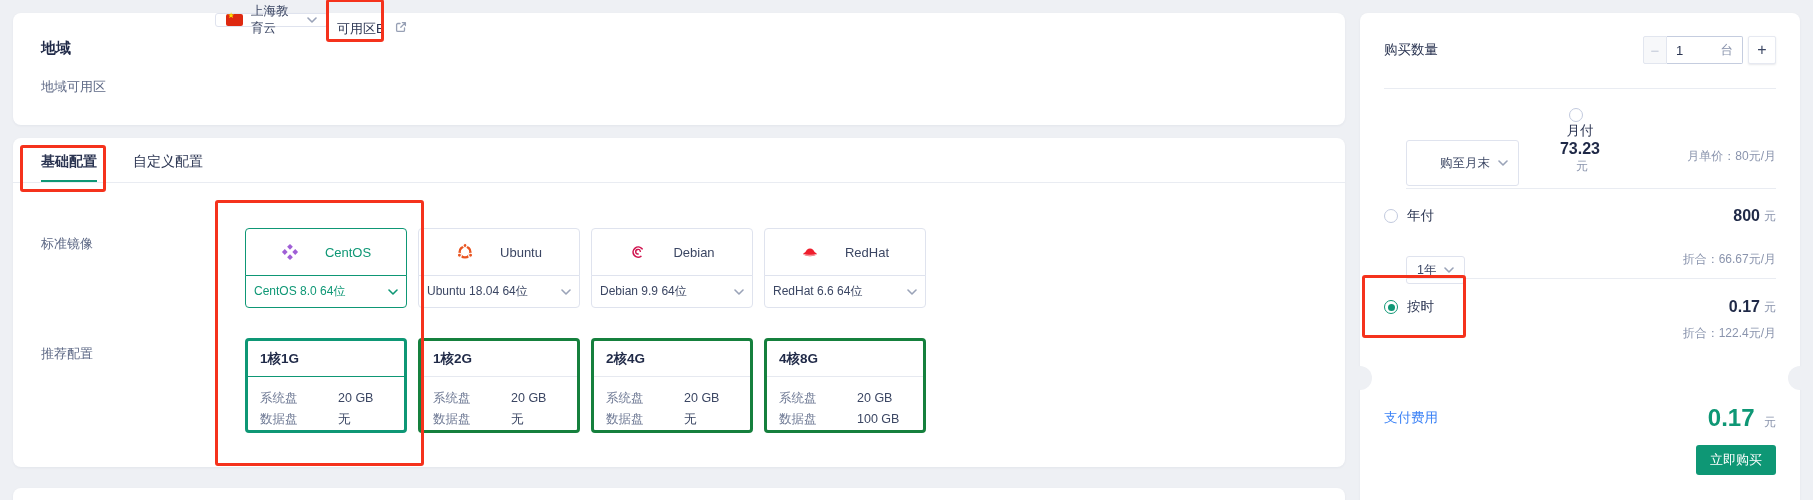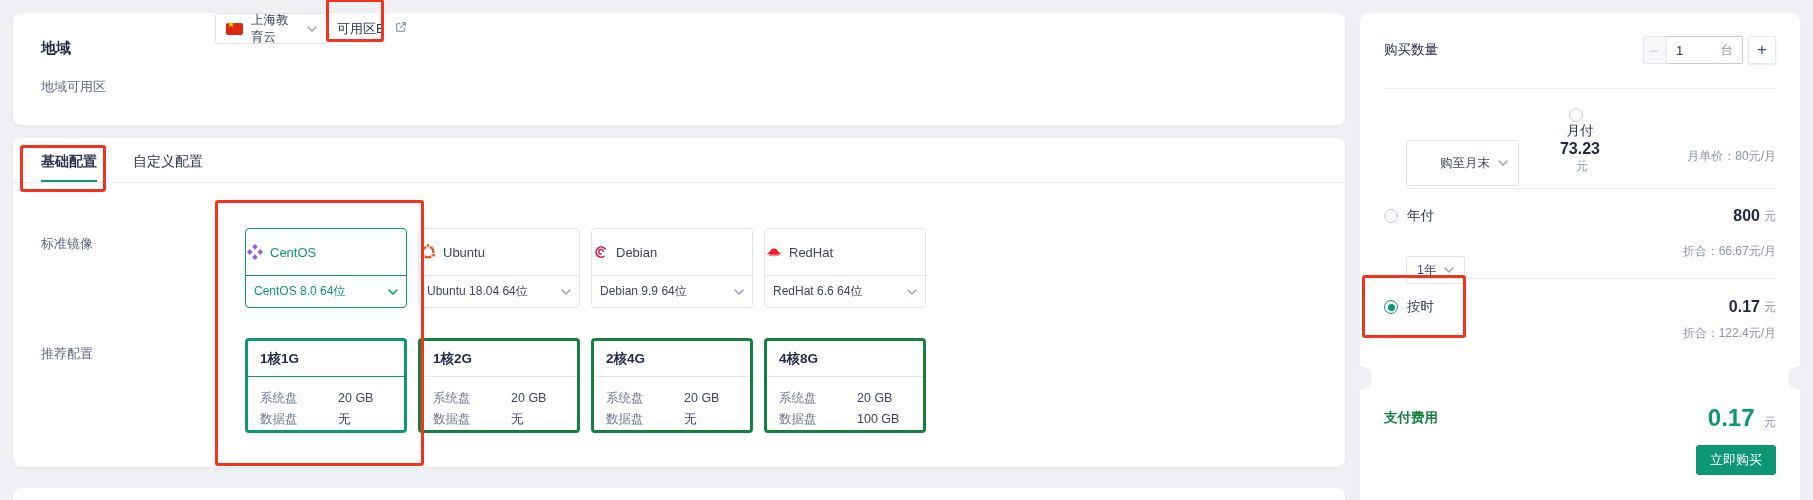--- a/index.html
+++ b/index.html
@@ -18,21 +18,21 @@
   #panel-buy   { left:1360px; top:13px; width:440px; height:520px; border-radius:8px; }
 
   .abs { position:absolute; }
   .lbl { font-size:13px; color:#5d6885; }
   .strong-ttl { font-size:15px; font-weight:bold; color:#1f2947; }
   .hl-box { position:absolute; border:3px solid #f5321c; border-radius:3px; pointer-events:none; z-index:5; }
   .divider { position:absolute; height:1px; background:#e9ecf2; }
 
   
   .select-box { display:inline-flex; align-items:center; border:1px solid #dfe3ee; border-radius:3px;
-    background:#fff; padding:0 10px; font-size:12.5px; color:#3b4663; height:31px; cursor:pointer; }
+    background:#fff; padding:0 10px; font-size:12.5px; color:#3b4663; height:14px; cursor:pointer; }
   .select-box .grow { flex:1; }
   .chev { width:10px; height:6px; margin-left:8px; flex:none; }
   .chev polyline { fill:none; stroke:#9aa3b8; stroke-width:1.6; stroke-linecap:round; stroke-linejoin:round; }
 
   
   #region-row { left:28px; top:58px; height:29px; display:flex; align-items:center; }
   #region-select { position:absolute; left:202px; top:0; width:113px; }
   #zone-text { position:absolute; left:324px; top:7px; font-size:13px; color:#2b3552; }
   #zone-open-icon { position:absolute; left:381px; top:7px; }
   .flag { width:17px; height:12px; background:#de2910; border-radius:2px; margin-right:8px; position:relative; flex:none; }
@@ -40,21 +40,21 @@
 
   
   .tab { position:absolute; top:15px; height:29px; font-size:14px; cursor:pointer; color:#2b3552; }
   .tab.active { font-weight:bold; border-bottom:2px solid #0E9775; }
   #tabs-divider { left:0; right:0; top:44px; }
 
   
   #os-row { left:232px; top:90px; display:flex; gap:11px; }
   .os-col { width:162px; cursor:pointer; }
   .os-top { height:48px; border:1px solid #dfe3ee; border-radius:4px 4px 0 0; background:#fff;
-    display:flex; align-items:center; gap:6px; font-size:13px; color:#3b4663; }
+    display:flex; align-items:center; justify-content:center; gap:26px; font-size:13px; color:#3b4663; }
   .os-sel { height:33px; margin-top:-1px; border:1px solid #dfe3ee; border-radius:0 0 4px 4px; background:#fff;
     display:flex; align-items:center; padding:0 8px; font-size:12px; color:#3b4663; cursor:pointer; }
   .os-sel .vtext { flex:1; white-space:nowrap; overflow:hidden; }
   .os-col.selected .os-top { border-color:#0E9775; color:#0E9775; position:relative; z-index:1; }
   .os-col.selected .os-sel { border-color:#0E9775; color:#0E9775; }
   .os-icon { width:18px; height:18px; flex:none; }
 
   
   #spec-row { left:232px; top:200px; display:flex; gap:11px; }
   .spec-card { width:162px; border:3px solid #15803d; border-radius:4px; background:#fff; cursor:pointer; }
@@ -88,21 +88,21 @@
   .radio.selected { border:1.5px solid #0E9775; }
   .radio.selected::after { content:""; position:absolute; inset:2.5px; border-radius:50%; background:#0E9775; }
   .plan-label { font-size:13.5px; color:#2b3552; flex:1; }
   .plan-price { font-size:16px; font-weight:bold; color:#1f2947; }
   .plan-cur { font-size:12px; color:#8a94ad; margin-left:4px; }
   .plan-note { position:absolute; right:24px; font-size:12px; color:#8a94ad; }
   .plan-dd { position:absolute; left:46px; }
 
   .notch { position:absolute; width:24px; height:24px; border-radius:50%; background:#eef0f4; top:353px; }
   #pay-row { top:388px; height:34px; display:flex; align-items:center; justify-content:space-between; }
-  #pay-label { font-size:13.5px; color:#15803d;font-weight:bold; }
+  #pay-label { font-size:13.5px; color:#3b82f6; }
   #pay-amount { font-size:24px; font-weight:bold; color:#0E9775; }
   #pay-cur { font-size:12px; color:#8a94ad; margin-left:5px; }
   #buy-btn { position:absolute; right:24px; top:432px; height:30px; padding:0 14px; background:#0E9775;
     color:#fff; font-size:13px; border:none; border-radius:3px; display:flex; align-items:center; cursor:pointer; }
 </style>
 </head>
 <body>
 
 <div class="card" id="card-region">
   <div class="abs strong-ttl" style="left:28px; top:26px;">地域</div>
@@ -311,21 +311,21 @@
     <span class="plan-label">年付</span>
     <span class="plan-price">800</span>
     <span class="plan-cur">元</span>
   </div>
   <div class="select-box plan-dd" style="top:223px; height:28px;margin-top:20px;">
     <span>1年</span>
     <svg class="chev" viewBox="0 0 10 6">
         <polyline points="1,1 5,5 9,1"></polyline>
       </svg>
   </div>
-  <div class="plan-note" style="top:230px;text-align:right;">折合：66.67元/月</div>
+  <div class="plan-note" style="top:238px;text-align:right;">折合：66.67元/月</div>
   <div class="divider" style="left:46px; right:24px; top:265px;"></div>
 
   <div class="plan-row" style="top:282px;">
     <span class="radio selected"></span>
     <span class="plan-label">按时</span>
     <span class="plan-price">0.17</span>
     <span class="plan-cur">元</span>
   </div>
   <div class="plan-note" style="top:312px;">折合：122.4元/月</div>
   <div class="hl-box" style="left:2px; top:262px; width:104px; height:63px;"></div>

